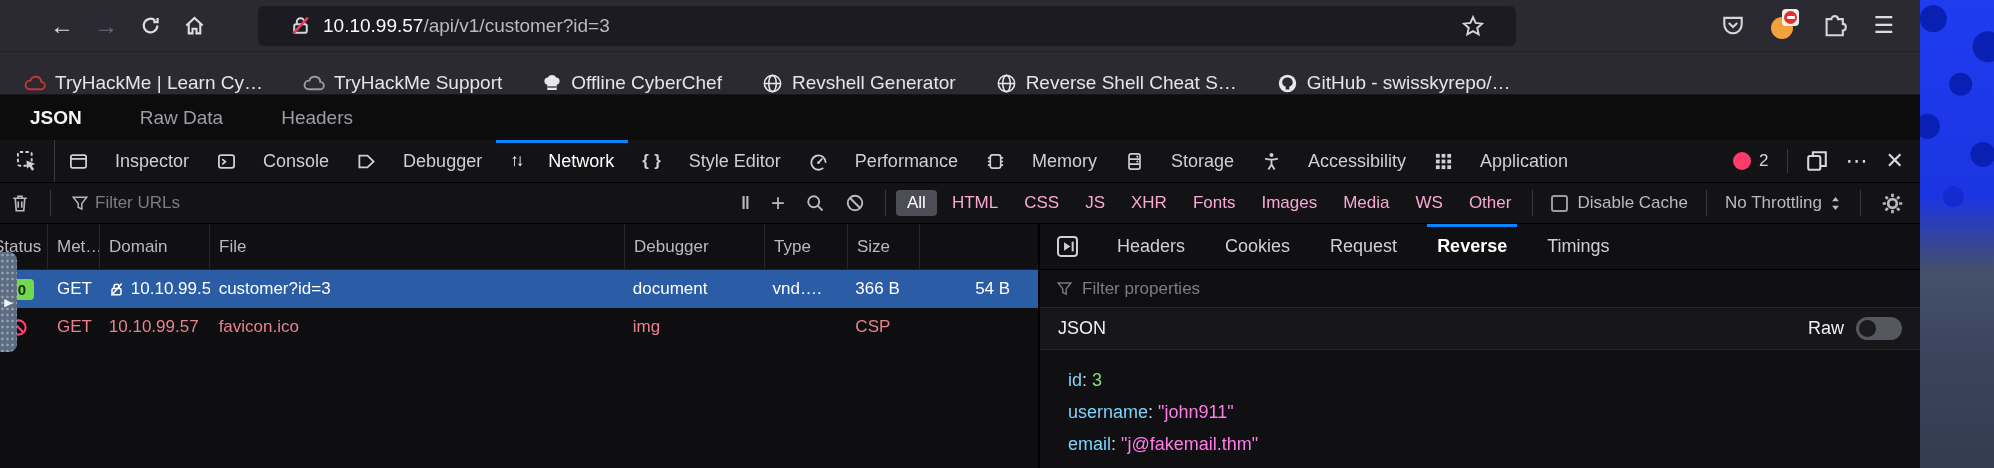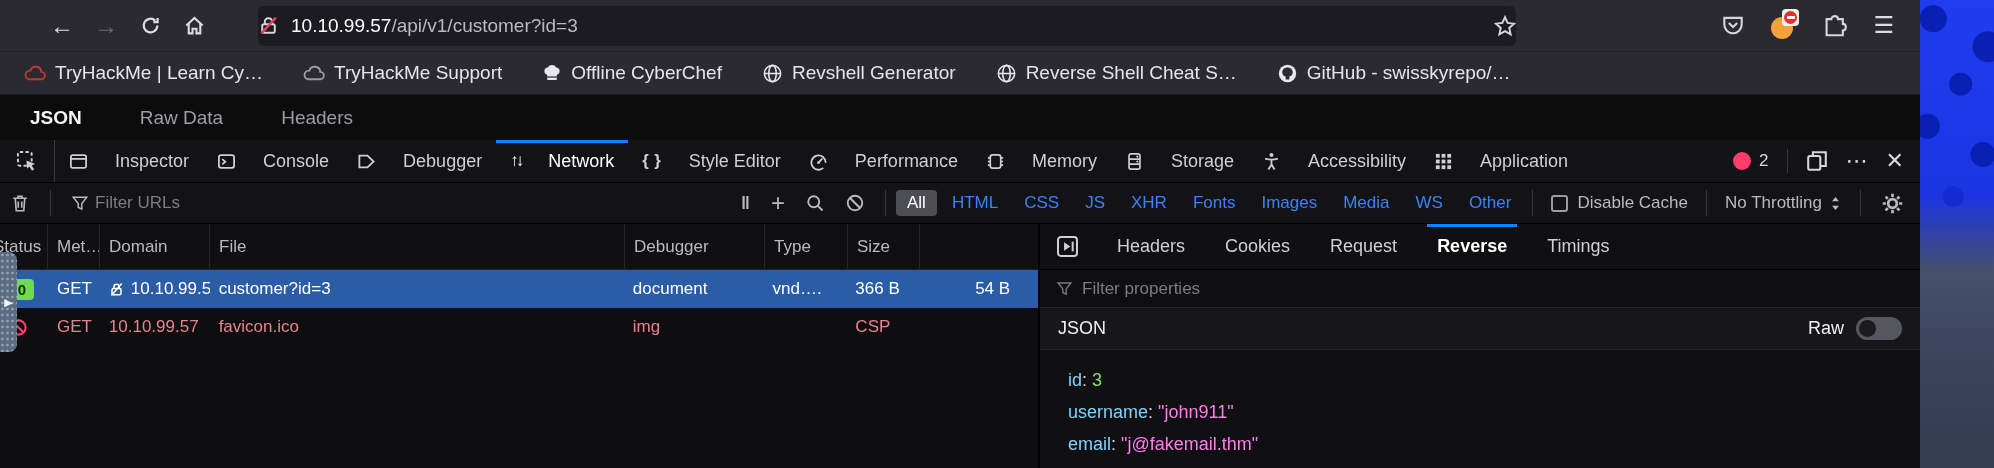--- a/index.html
+++ b/index.html
@@ -30,39 +30,39 @@
   
   .toolbar {
     height:52px; background:#2b2a33; display:flex; align-items:center;
     padding:0 18px 0 40px; border-bottom:1px solid #23222b;
   }
   .navbtn { width:44px; height:36px; display:flex; align-items:center; justify-content:center;
     color:#dcdce1; font-size:24px; border-radius:5px; flex:none; }
   .navbtn.dim { color:#6c6b76; }
   .urlbar {
     width:1258px; height:40px; margin-left:42px; background:#1c1b22; border-radius:6px;
-    display:flex; align-items:center; padding:0 0; flex:none;
+    display:flex; align-items:center; padding:0 32px; flex:none;
   }
   .url-text { font-size:19px; margin-left:12px; white-space:nowrap; }
   .url-domain { color:#fbfbfe; }
   .url-path  { color:#b9b9c2; }
   .url-star { margin-left:auto; color:#d5d5dc; }
   .tb-right { margin-left:auto; display:flex; align-items:center; gap:26px; padding-right:8px; }
   .ext-fox { position:relative; width:26px; height:26px; }
   .fox-body { position:absolute; left:0; bottom:0; width:22px; height:22px; border-radius:50%;
     background:radial-gradient(circle at 50% 60%, #f4a33c 60%, #e18a1f 100%); }
   .fox-badge { position:absolute; right:-2px; top:-4px; width:17px; height:17px; border-radius:4px;
     background:#f5f2ee; display:flex; align-items:center; justify-content:center; }
   .fox-badge i { display:block; width:13px; height:13px; border-radius:50%; background:#e03131; position:relative; }
   .fox-badge i::after { content:''; position:absolute; left:2.5px; top:5px; width:8px; height:3px; background:#fff; border-radius:1px; }
   .hamburger { font-size:23px; color:#dcdce1; letter-spacing:0; }
 
   
   .bookmarks {
-    height:43px; background:#2b2a33; display:flex; align-items:center;
+    height:43px; background:#2b2a33; display:flex; align-items:flex-end;
     padding-left:24px; gap:40px; border-bottom:1px solid #17161c;
   }
   .bm { display:flex; align-items:center; gap:9px; color:#e4e4e9; font-size:19px; white-space:nowrap; }
 
   
   .jsonviewer { height:45px; background:#0c0c0d; display:flex; align-items:center;
     padding-left:30px; gap:58px; font-size:19px; }
   .jv-tab { color:#9d9da6; }
   .jv-tab.active { color:#f4f4f6; font-weight:700; }
 
@@ -88,21 +88,21 @@
     height:41px; background:#131316; display:flex; align-items:center;
     border-bottom:1px solid #000; color:#b9b9c0; font-size:17px;
   }
   .nt-sep { width:1px; height:26px; background:#38383d; margin:0 10px; flex:none; }
   .nt-icon { padding:0 10px; color:#b9b9c0; display:flex; align-items:center; flex:none; }
   .filter-input { flex:1; min-width:60px; background:transparent; border:none; outline:none;
     color:#8a8a92; font-size:17px; font-family:inherit; margin-left:4px; }
   .filter-input::placeholder { color:#7c7c84; }
   .pause-glyph { font-size:18px; font-weight:700; letter-spacing:1px; }
   .plus-glyph { font-size:24px; font-weight:400; }
-  .pill { padding:3px 11px; border-radius:4px; color:#3b82f6; white-space:nowrap; flex:none; }
+  .pill { padding:3px 11px; border-radius:4px; color:#f9a8d4; white-space:nowrap; flex:none; }
   .pill.active { background:#4d4d56; color:#ffffff; }
   .pillrow { display:flex; align-items:center; gap:4px; }
   .checkbox { width:17px; height:17px; border:2px solid #9a9aa2; border-radius:3px; margin-right:9px; flex:none; }
   .cache-group, .throttle-group { display:flex; align-items:center; white-space:nowrap; flex:none; padding:0 8px; }
   .throttle-group svg { margin-left:7px; }
 
   
   .main { position:absolute; top:224px; left:0; width:1920px; bottom:0; display:flex; background:#0e0e10; }
   .reqtable { width:1040px; flex:none; border-right:2px solid #000; position:relative; }
   .thead { height:46px; display:flex; align-items:stretch; background:#101013; color:#b9b9c0;

